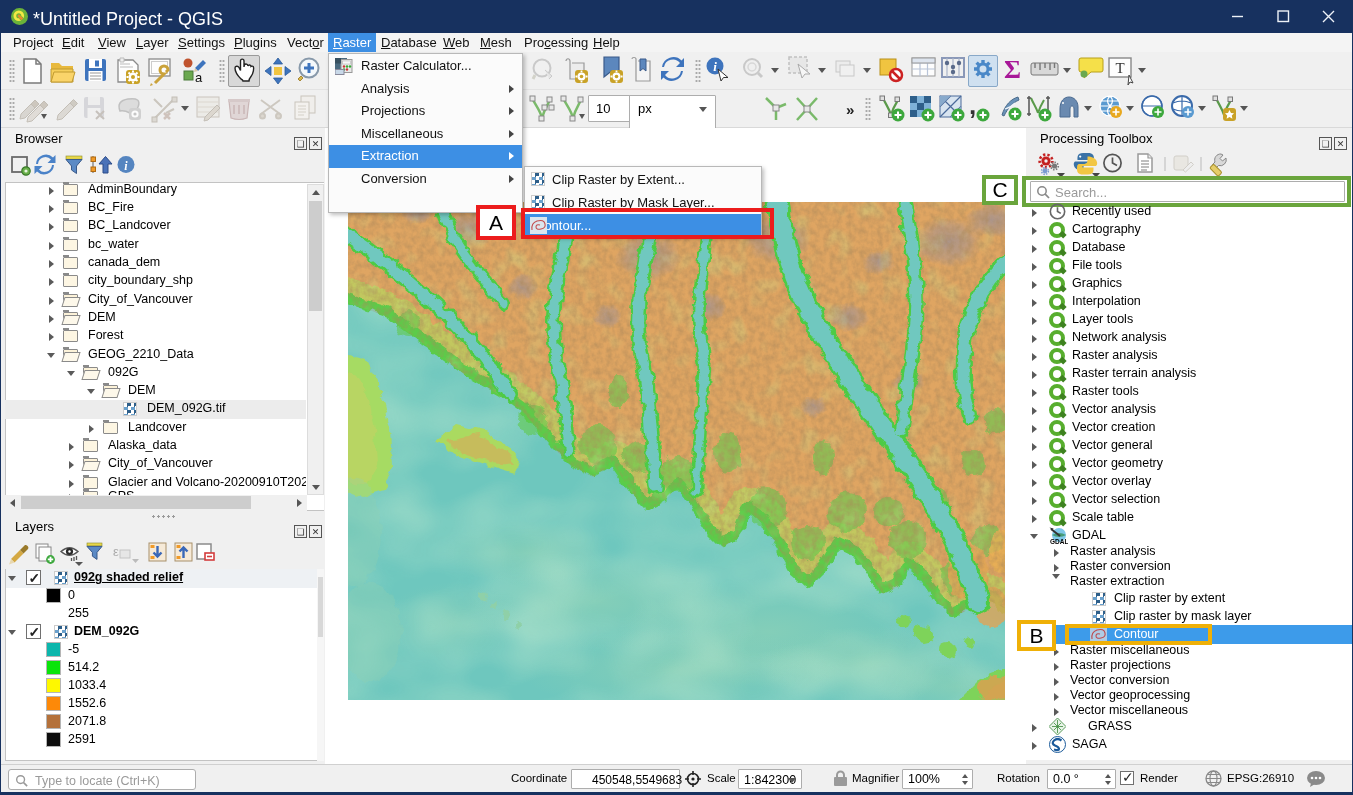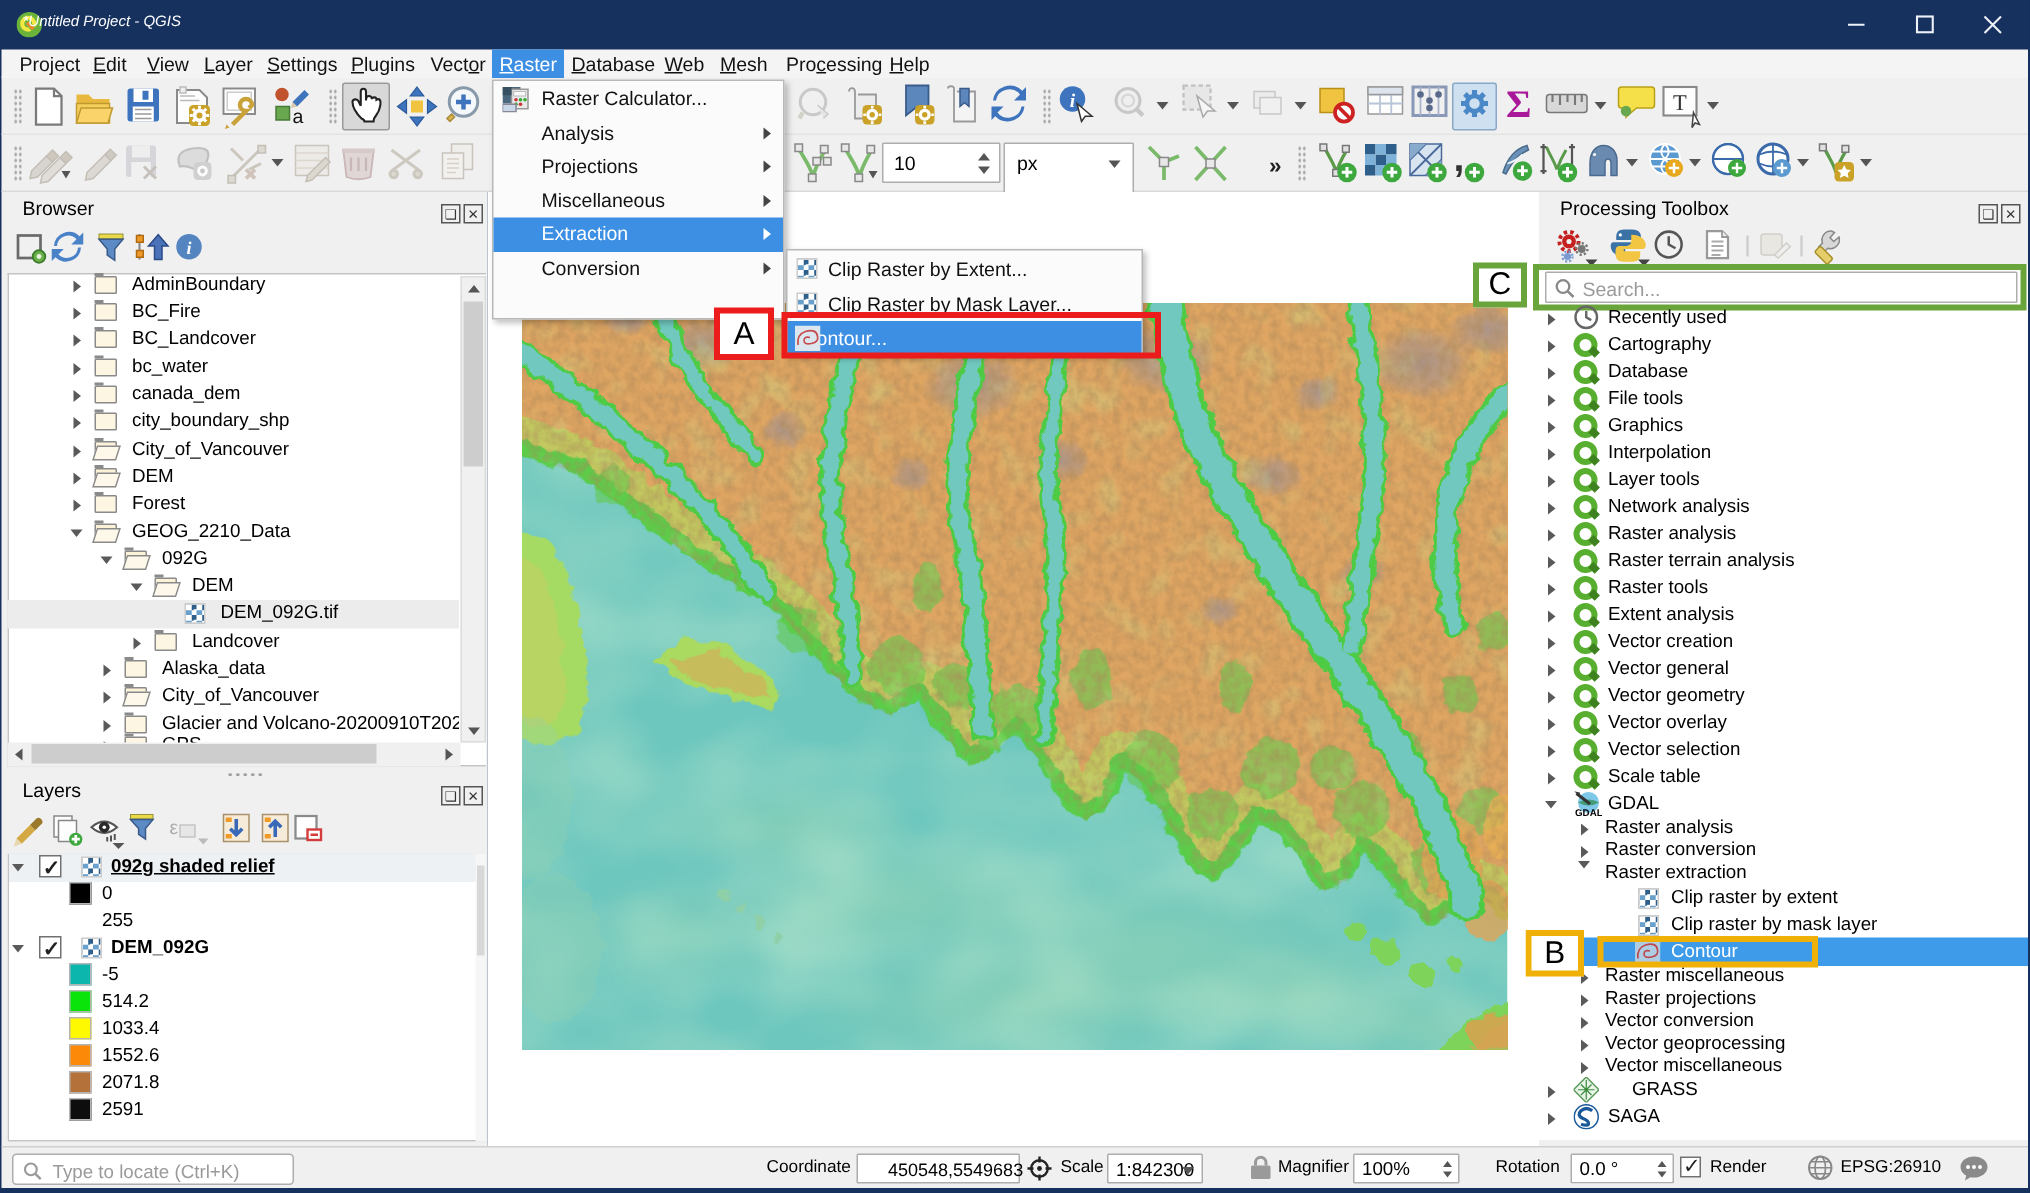--- a/index.html
+++ b/index.html
@@ -2,21 +2,21 @@
 <html><head>
 <meta charset="utf-8">
 <style>
 * { margin:0; padding:0; box-sizing:border-box; }
 html,body { width:1353px; height:795px; overflow:hidden; }
 body { font-family:"Liberation Sans", sans-serif; background:#17315f; position:relative; }
 .abs { position:absolute; }
 
 
 #titlebar { position:absolute; left:0; top:0; width:1353px; height:33px; background:#17315f; color:#fff; }
-#titlebar .title { position:absolute; left:15px; top:9px; font-size:10px;font-style:italic; }
+#titlebar .title { position:absolute; left:33px; top:9px; font-size:18px; }
 
 
 #menubar { position:absolute; left:1px; top:33px; width:1351px; height:19px; background:#f4f4f4; font-size:13px; color:#111; border-bottom:1px solid #f4f4f4; }
 #menubar .mi { position:absolute; top:0px; height:19px; line-height:19px; }
 #menubar .hl { background:#3d8fe4; color:#fff; }
 u.ul { text-decoration:underline; }
 
 
 #tb1 { position:absolute; left:1px; top:52px; width:1351px; height:38px; background:#f0f0f0; border-bottom:1px solid #e3e3e3; }
 #tb2 { position:absolute; left:1px; top:90px; width:1351px; height:38px; background:#f0f0f0; border-bottom:1px solid #d9d9d9; }
@@ -463,21 +463,21 @@
 <i class="caret" style="left:180px;top:16px"></i>
 <i class="caret" style="left:1083px;top:16px"></i>
 <i class="caret" style="left:1125px;top:16px"></i>
 <i class="caret" style="left:1197px;top:16px"></i>
 <i class="caret" style="left:1239px;top:16px"></i>
 <div class="sb-input" style="left:587px;top:5px;width:79px;height:27px">
       <span style="position:absolute;left:7px;top:5px;font-size:13px">10</span>
   <i class="caret" style="right:6px;top:6px;border-top:none;border-bottom:5px solid #555"></i>
   <i class="caret" style="right:6px;top:15px;border-top:5px solid #555"></i>
     </div>
-<div class="sb-input" style="left:668px;top:5px;width:87px;height:38px">
+<div class="sb-input" style="left:628px;top:5px;width:87px;height:38px">
       <span style="position:absolute;left:8px;top:5px;font-size:13px">px</span>
   <i class="caret" style="right:8px;top:11px"></i>
     </div>
 </div>
 
 <div id="canvas">
 <svg class="abs" style="left:23px;top:74px" width="657" height="498" viewBox="0 0 657 498">
 <defs>
   <filter id="rough" x="-5%" y="-5%" width="110%" height="110%">
     <feTurbulence type="fractalNoise" baseFrequency="0.09" numOctaves="3" seed="11" result="n"></feTurbulence>
@@ -816,21 +816,21 @@
     <div class="trow qrow" style="top:93.8px"><i class="arrow-r"></i><b class="qico"></b><span>Cartography</span></div>
     <div class="trow qrow" style="top:111.8px"><i class="arrow-r"></i><b class="qico"></b><span>Database</span></div>
     <div class="trow qrow" style="top:129.8px"><i class="arrow-r"></i><b class="qico"></b><span>File tools</span></div>
     <div class="trow qrow" style="top:147.8px"><i class="arrow-r"></i><b class="qico"></b><span>Graphics</span></div>
     <div class="trow qrow" style="top:165.8px"><i class="arrow-r"></i><b class="qico"></b><span>Interpolation</span></div>
     <div class="trow qrow" style="top:183.8px"><i class="arrow-r"></i><b class="qico"></b><span>Layer tools</span></div>
     <div class="trow qrow" style="top:201.8px"><i class="arrow-r"></i><b class="qico"></b><span>Network analysis</span></div>
     <div class="trow qrow" style="top:219.8px"><i class="arrow-r"></i><b class="qico"></b><span>Raster analysis</span></div>
     <div class="trow qrow" style="top:237.8px"><i class="arrow-r"></i><b class="qico"></b><span>Raster terrain analysis</span></div>
     <div class="trow qrow" style="top:255.8px"><i class="arrow-r"></i><b class="qico"></b><span>Raster tools</span></div>
-    <div class="trow qrow" style="top:273.8px"><i class="arrow-r"></i><b class="qico"></b><span>Extent analysis</span></div>
+    <div class="trow qrow" style="top:273.8px"><i class="arrow-r"></i><b class="qico"></b><span>Vector analysis</span></div>
     <div class="trow qrow" style="top:291.8px"><i class="arrow-r"></i><b class="qico"></b><span>Vector creation</span></div>
     <div class="trow qrow" style="top:309.8px"><i class="arrow-r"></i><b class="qico"></b><span>Vector general</span></div>
     <div class="trow qrow" style="top:327.8px"><i class="arrow-r"></i><b class="qico"></b><span>Vector geometry</span></div>
     <div class="trow qrow" style="top:345.8px"><i class="arrow-r"></i><b class="qico"></b><span>Vector overlay</span></div>
     <div class="trow qrow" style="top:363.8px"><i class="arrow-r"></i><b class="qico"></b><span>Vector selection</span></div>
     <div class="trow qrow" style="top:381.8px"><i class="arrow-r"></i><b class="qico"></b><span>Scale table</span></div>
     <div class="trow" style="left:6px;top:399.8px"><i class="arrow-d" style="left:-2px;top:6px"></i><svg class="abs" style="left:16px;top:-2px" width="20" height="20" viewBox="0 0 20 20">
           <circle cx="11" cy="9" r="7" fill="#7ec7e8"></circle>
           <path d="M4 9 q7 -4 14 0 q-7 4 -14 0z" fill="#2e8a4a" opacity=".7"></path>
           <path d="M3 3 l9 7" stroke="#333" stroke-width="2"></path>

